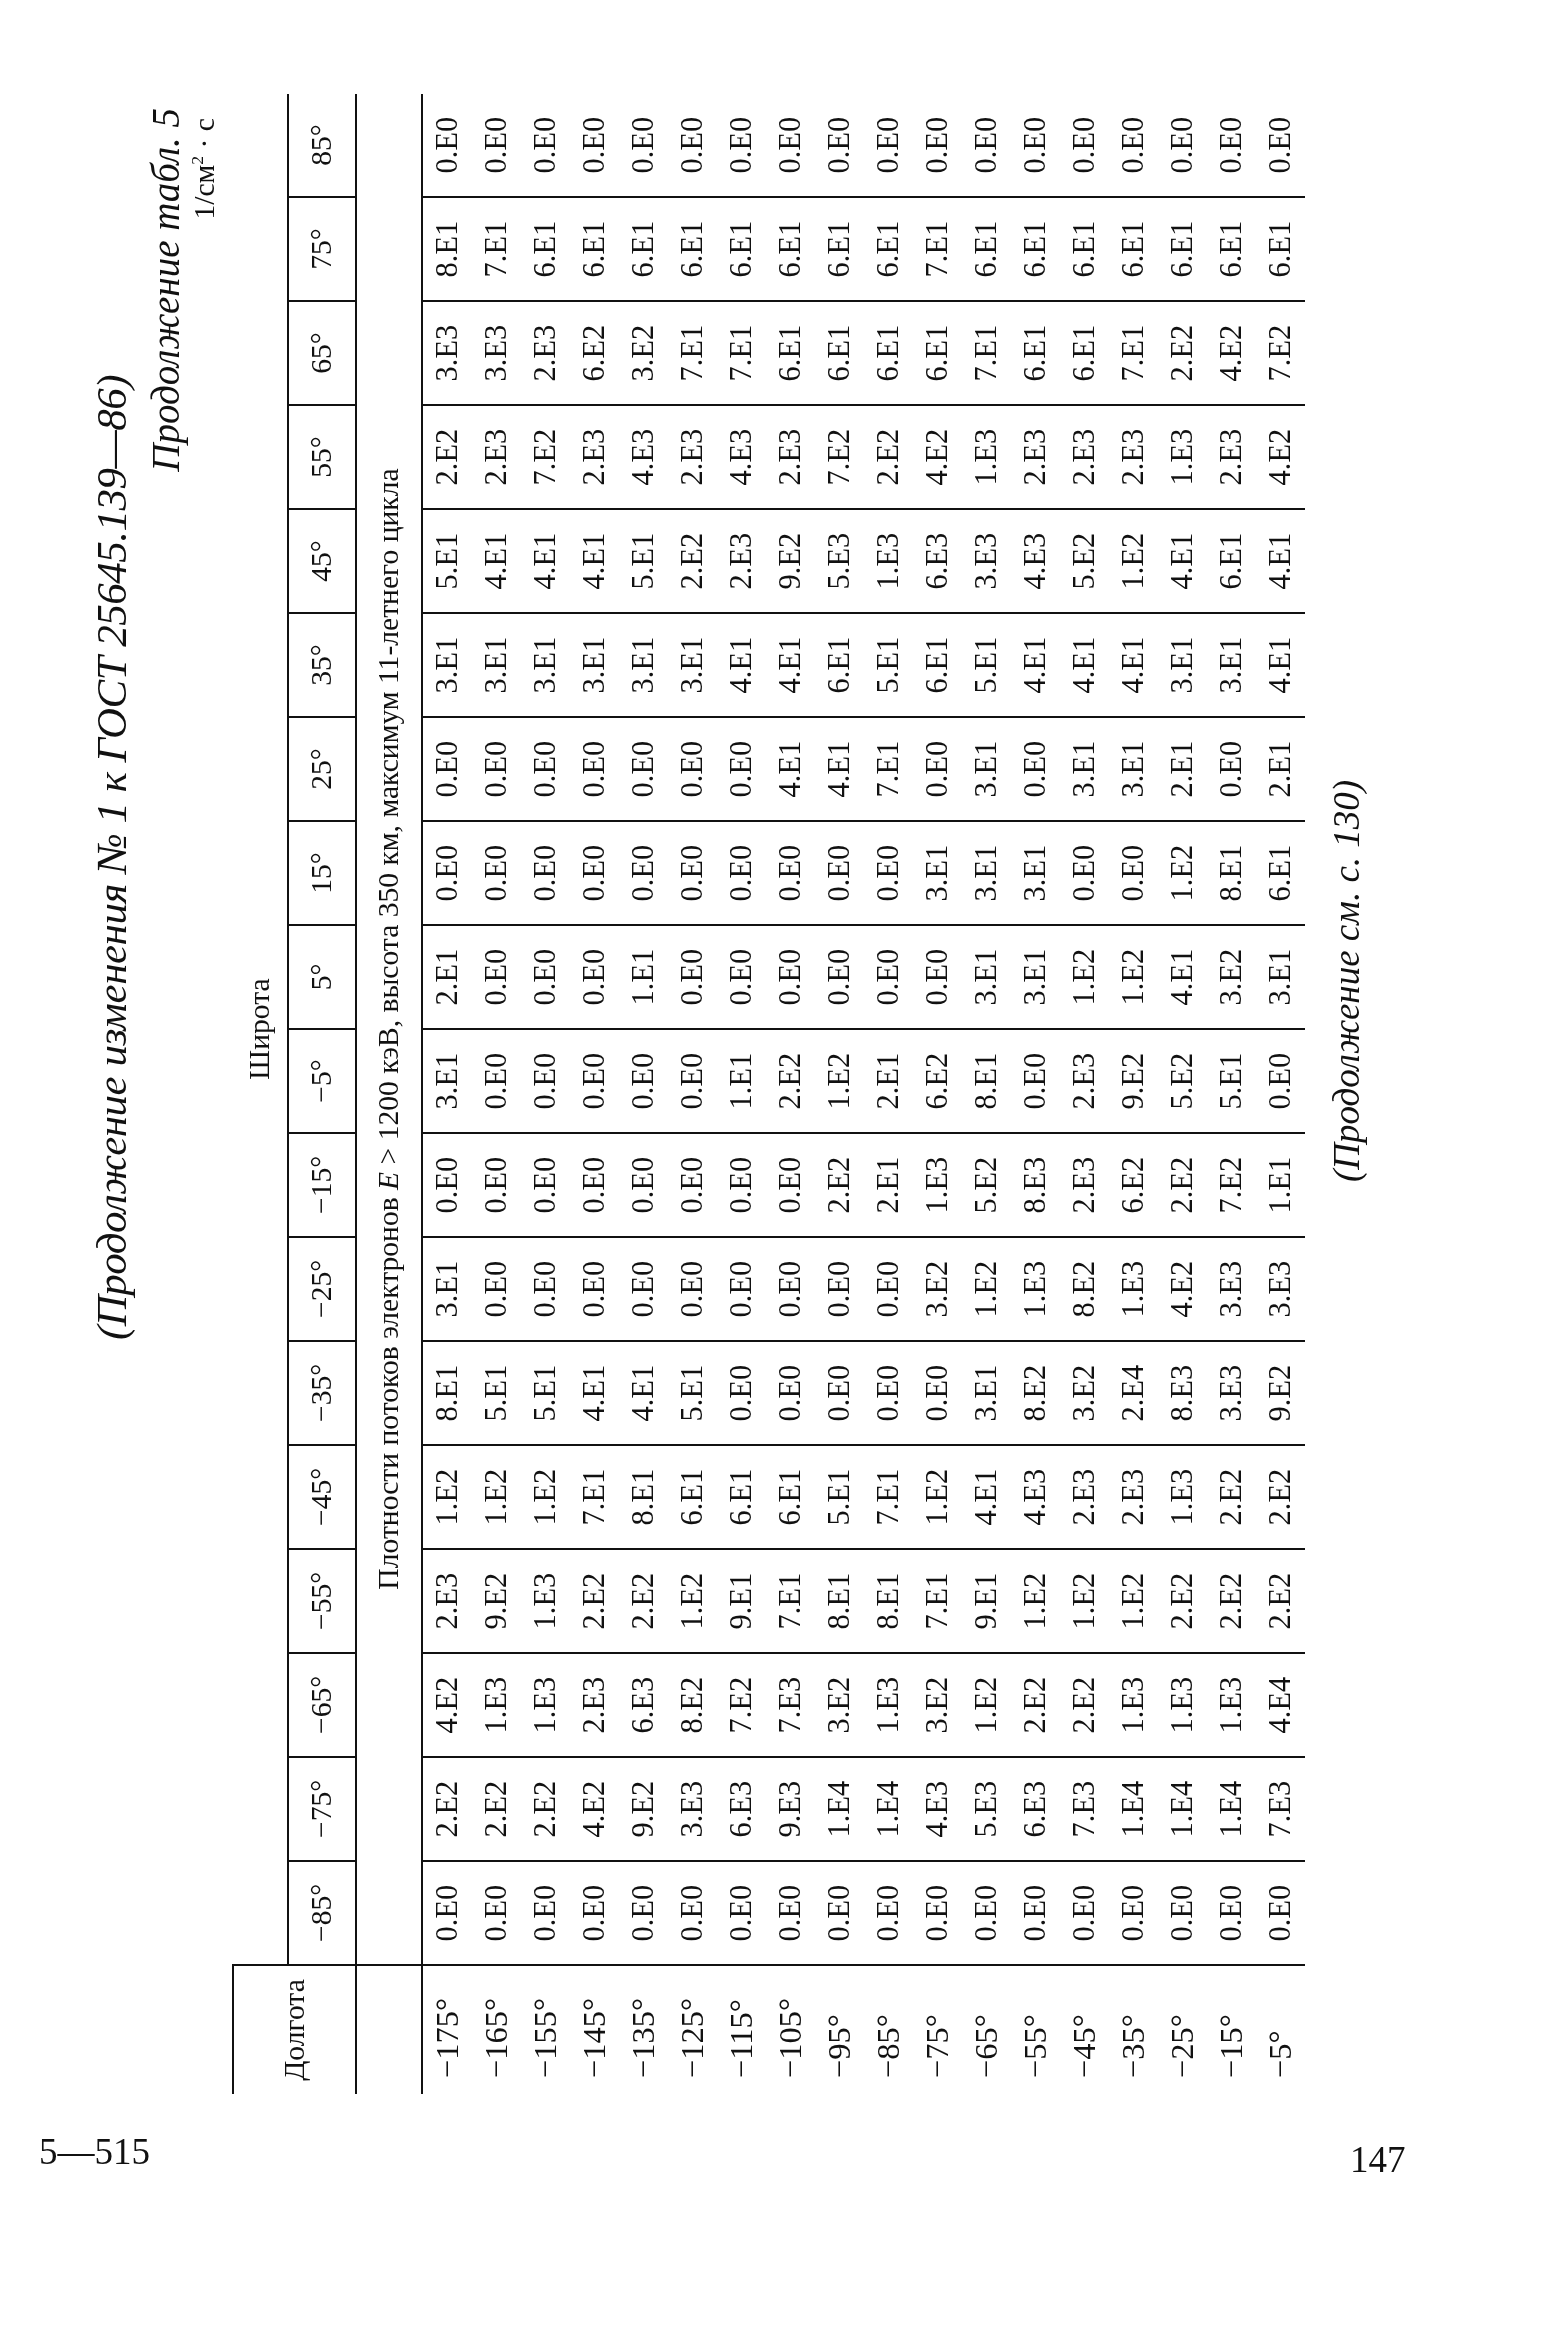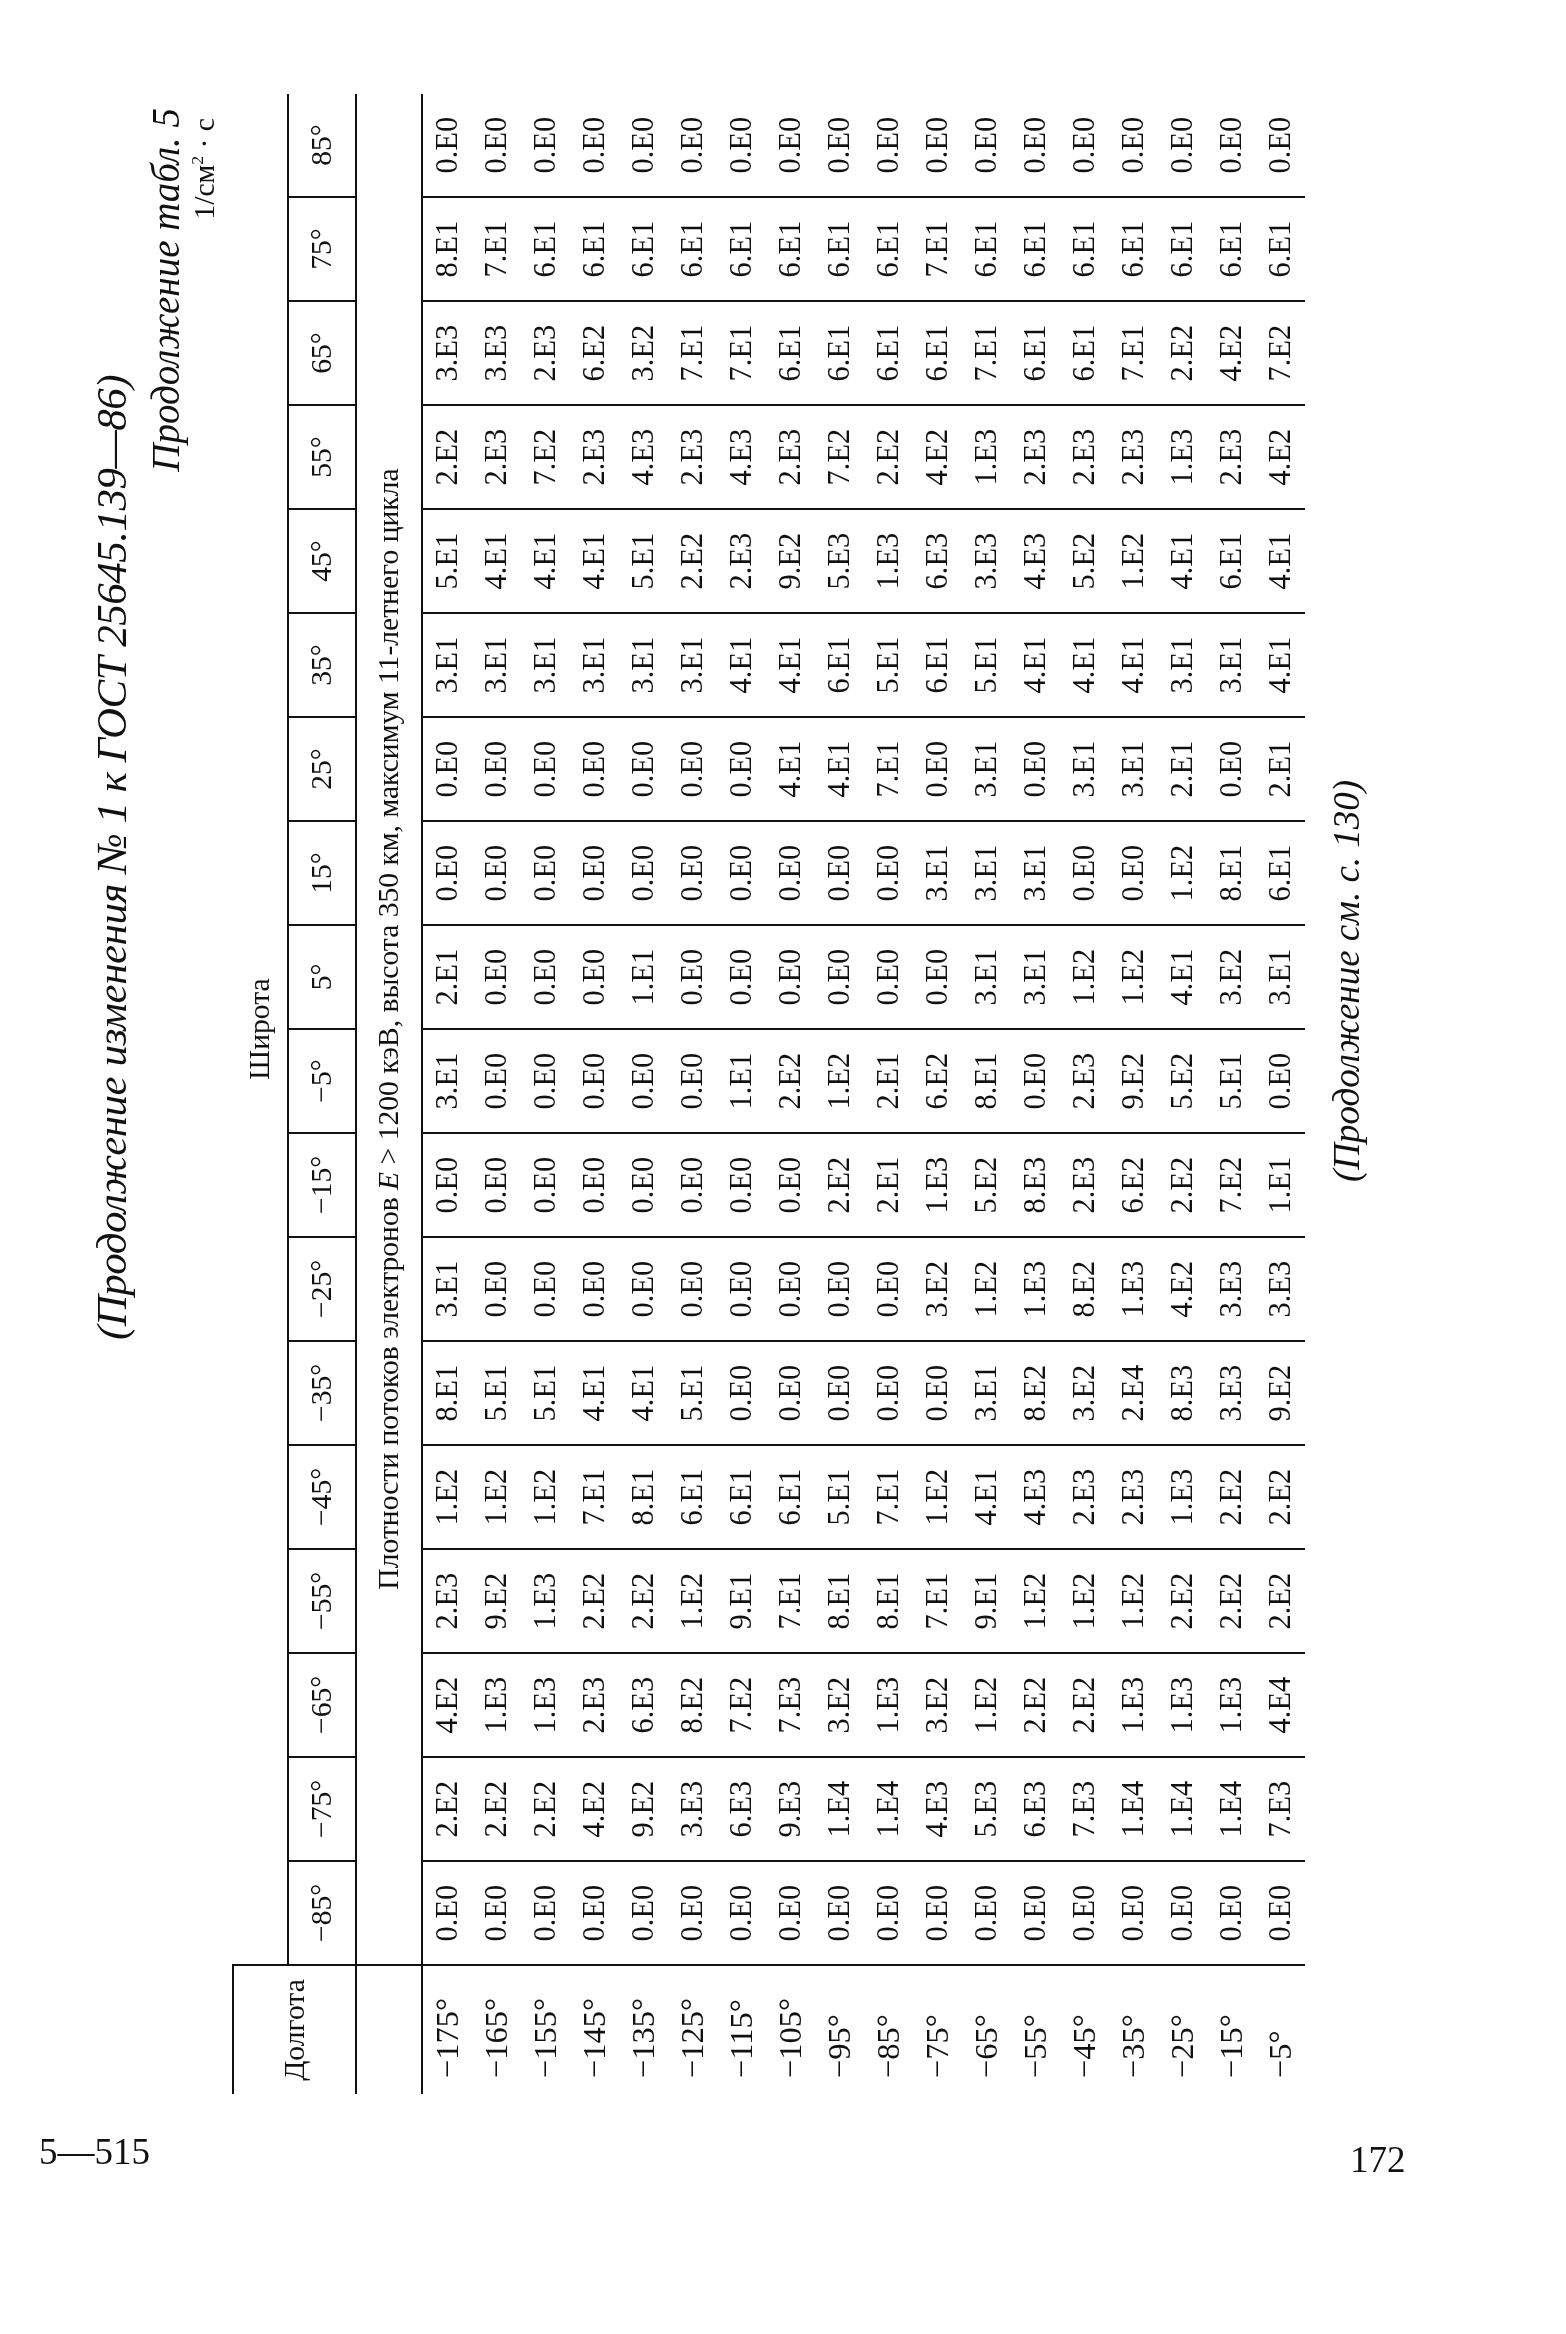--- a/index.html
+++ b/index.html
@@ -440,15 +440,15 @@
           <td class="val">7.E2</td>
           <td class="val">6.E1</td>
           <td class="val">0.E0</td>
         </tr>
       </tbody>
   </table>
 
   <div class="cont">(Продолжение см. с. 130)</div>
 </div>
 
-<div class="corner-num" style="left:1350px;top:2138px;">172</div>
+<div class="corner-num" style="left:1350px;top:2138px;">147</div>
 <div class="corner-num" style="left:39px;top:2130px;">5—515</div>
 
 
 </body></html>

